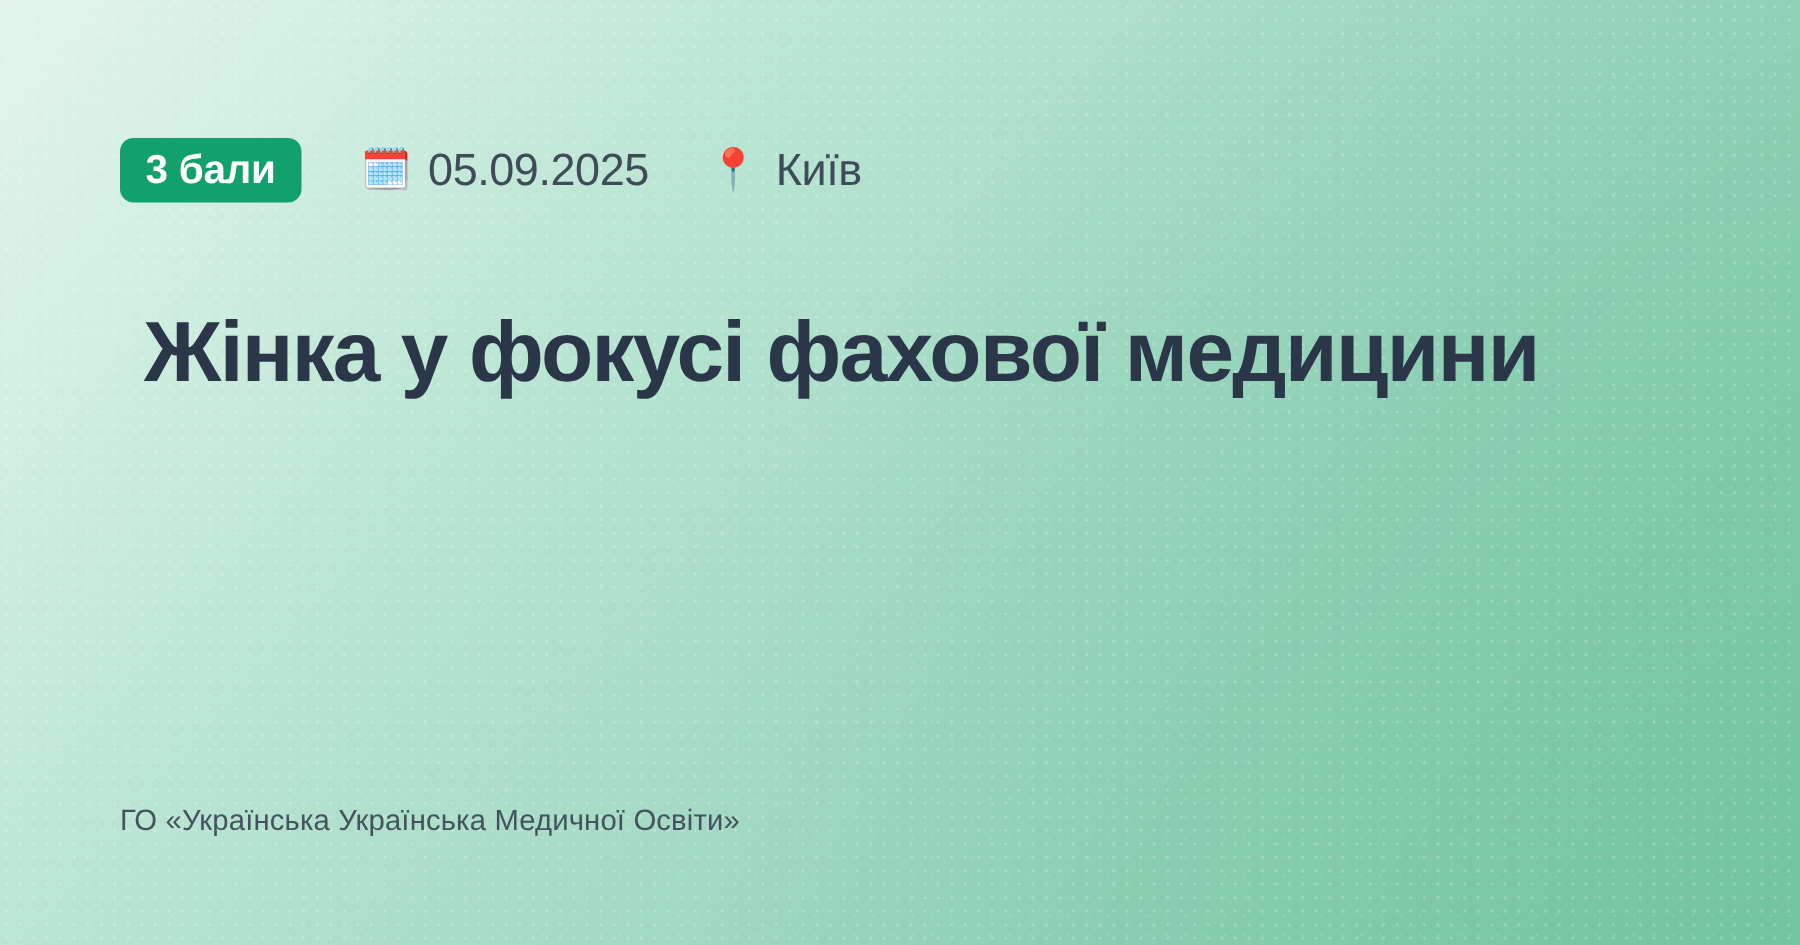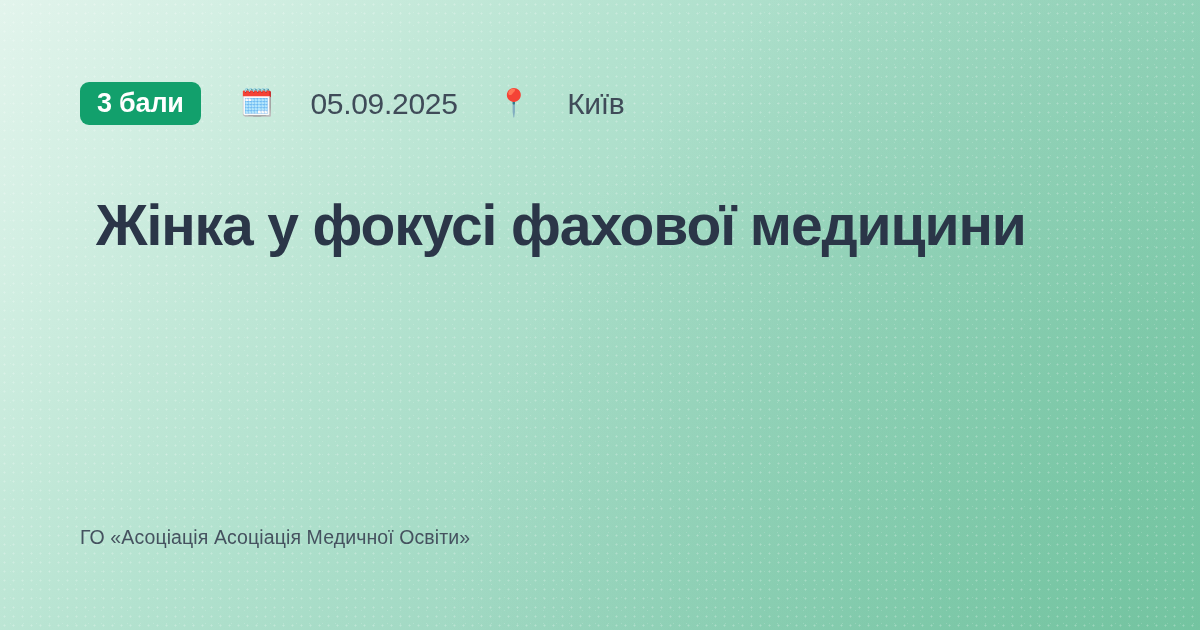--- a/index.html
+++ b/index.html
@@ -12,21 +12,21 @@
     overflow: hidden;
     font-family: "Liberation Sans", "DejaVu Sans", sans-serif;
     -webkit-font-smoothing: antialiased;
   }
 
   #card {
     position: relative;
     width: 1200px;
     height: 630px;
     box-sizing: border-box;
-    padding: 0 80px;
+    padding: 10px 80px;
     background-color: #a9dcc6;
     background-image:
       radial-gradient(circle at 120% 118%, #6fc29c 0%, rgba(111,194,156,0) 62%),
       linear-gradient(131deg,
         #e2f4ec 0%,
         #d3efe3 13%,
         #c2e8d8 26%,
         #b3e2cf 38%,
         #a7dcc7 50%,
         #9ed7c1 62%,
@@ -93,21 +93,20 @@
   }
 
   .meta-emoji {
     font-size: 27px;
     line-height: 1;
     display: inline-block;
   }
 
   .meta-text {
     letter-spacing: -0.3px;
-    margin-left: 25px;
   }
 
   
   #event-title {
     position: absolute;
     left: 0;
     top: 178px;
     margin: 16px;
     max-width: 1040px;
     color: #2b3648;
@@ -149,16 +148,16 @@
 
       <span class="meta-item">
         <span class="meta-emoji">📍</span>
         <span class="meta-text">Київ</span>
       </span>
 
     </div>
 
     <h1 id="event-title">Жінка у фокусі фахової медицини</h1>
 
-    <div id="organizer">ГО «Асоціація Асоціація Медичної Освіти»</div>
+    <div id="organizer">ГО «Українська Українська Медичної Освіти»</div>
 
   </div>
 </div>
 
 </body></html>

